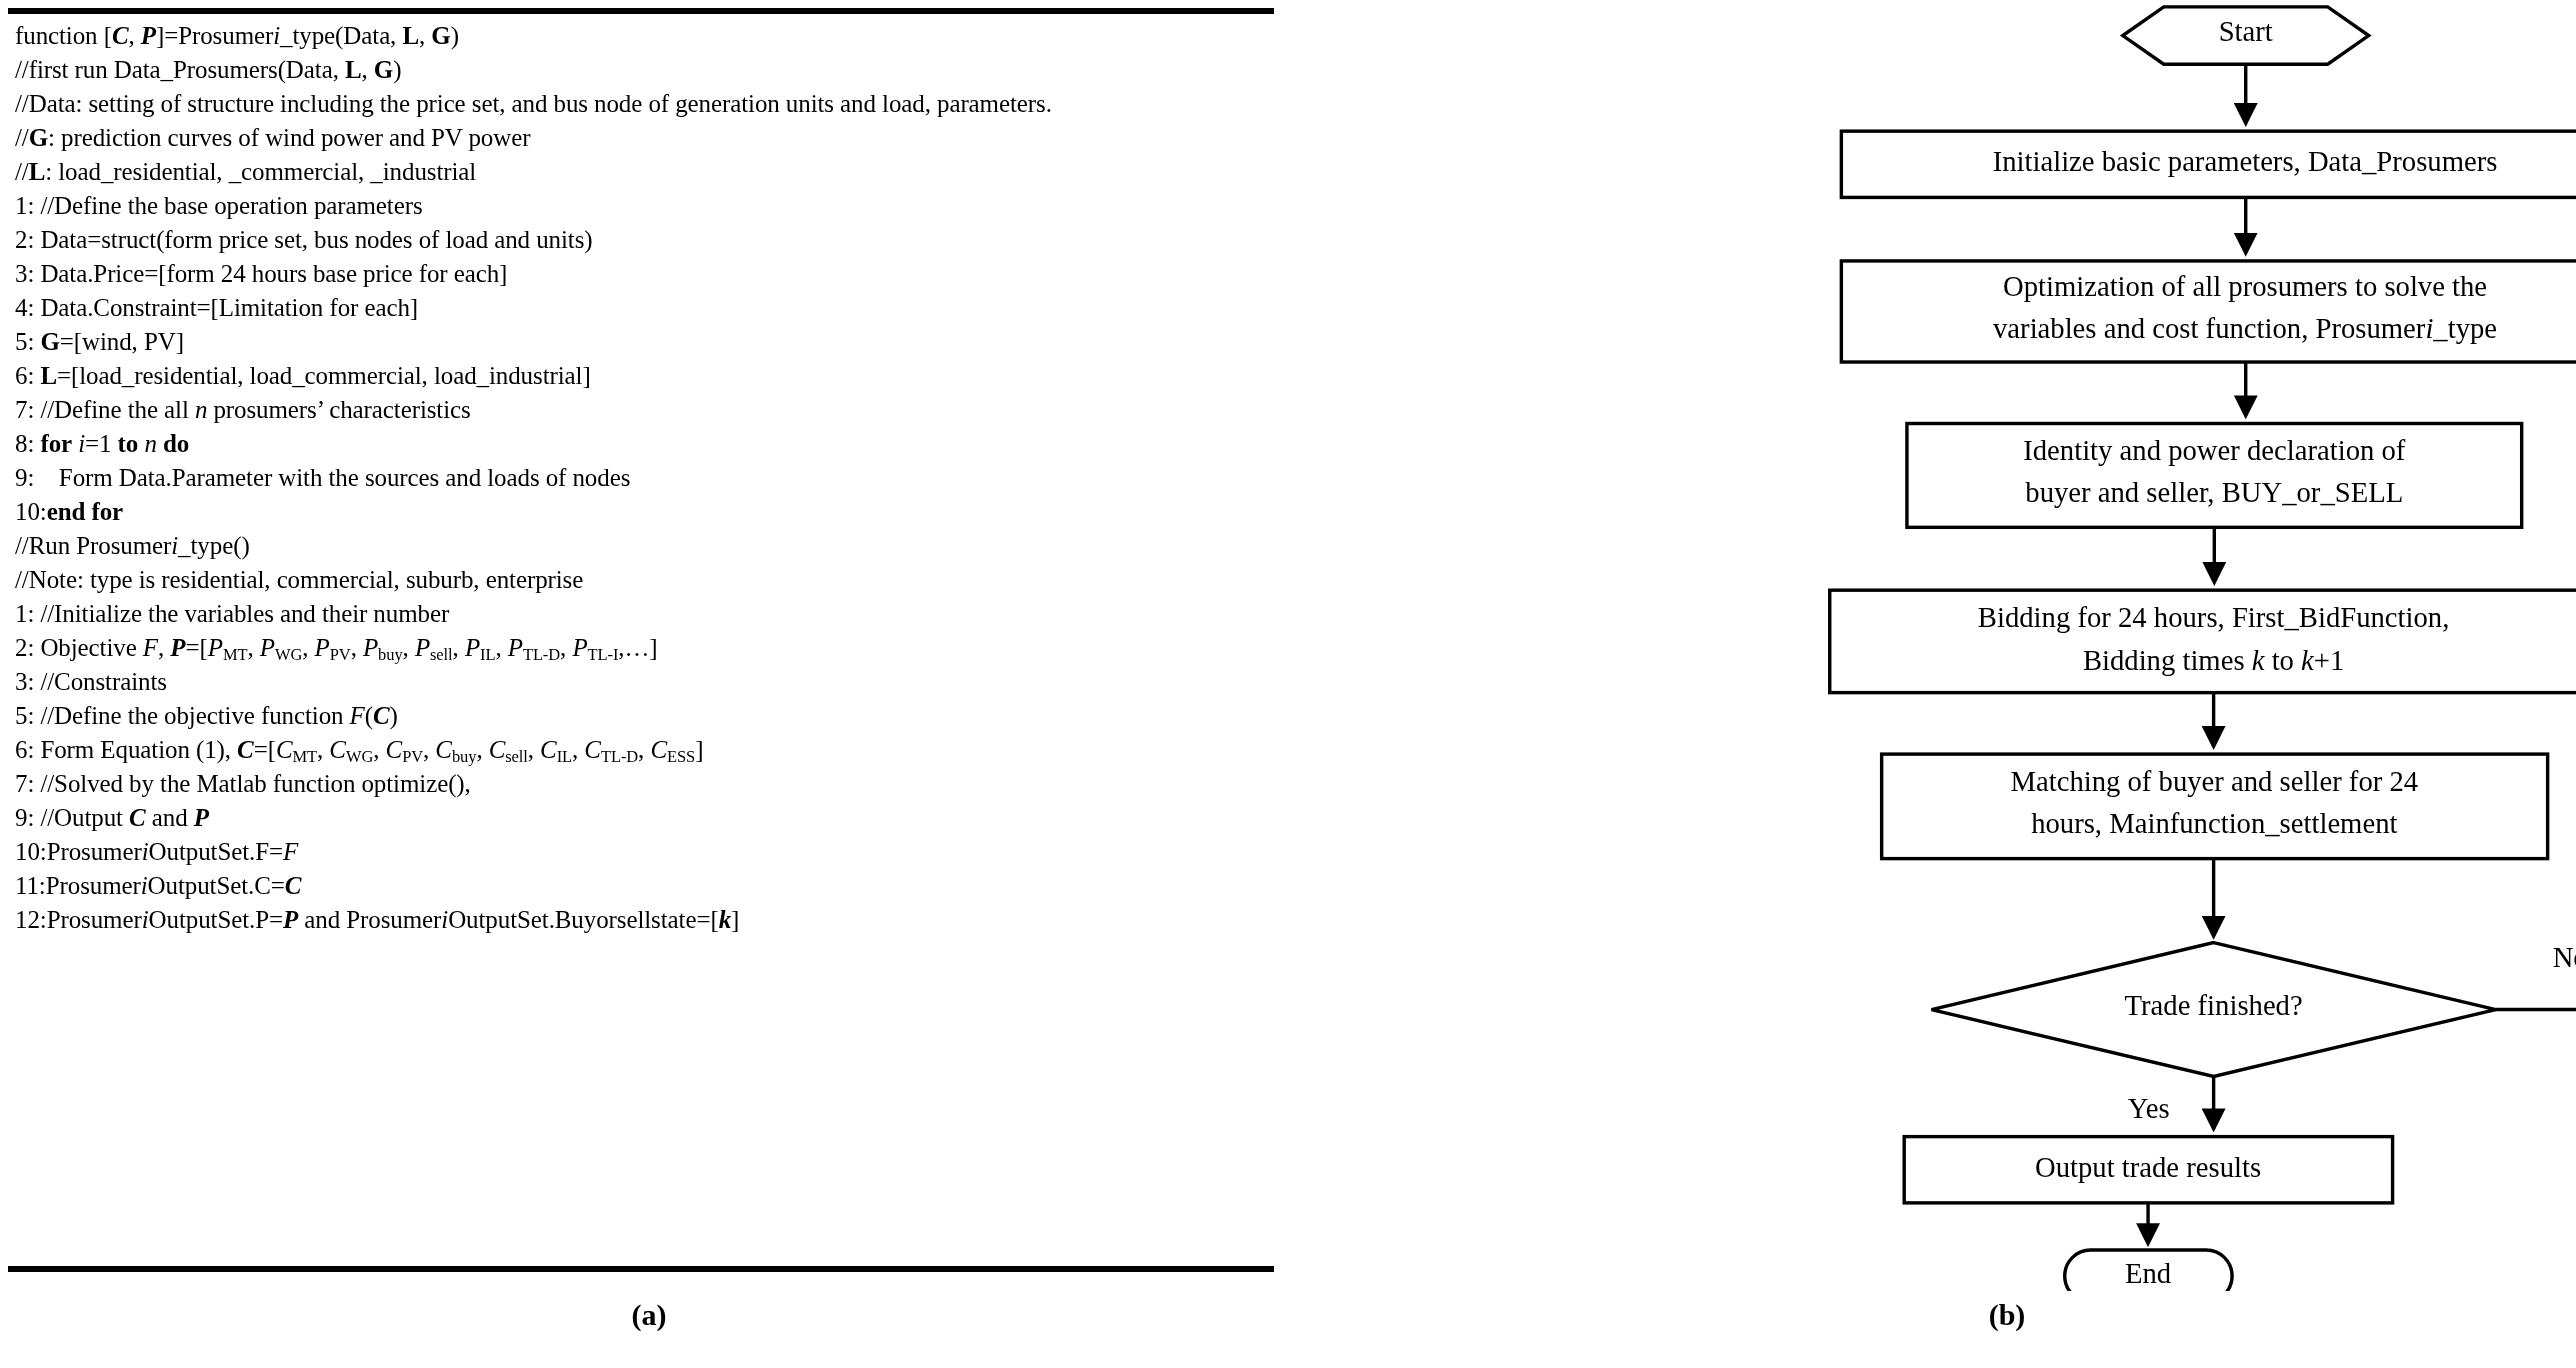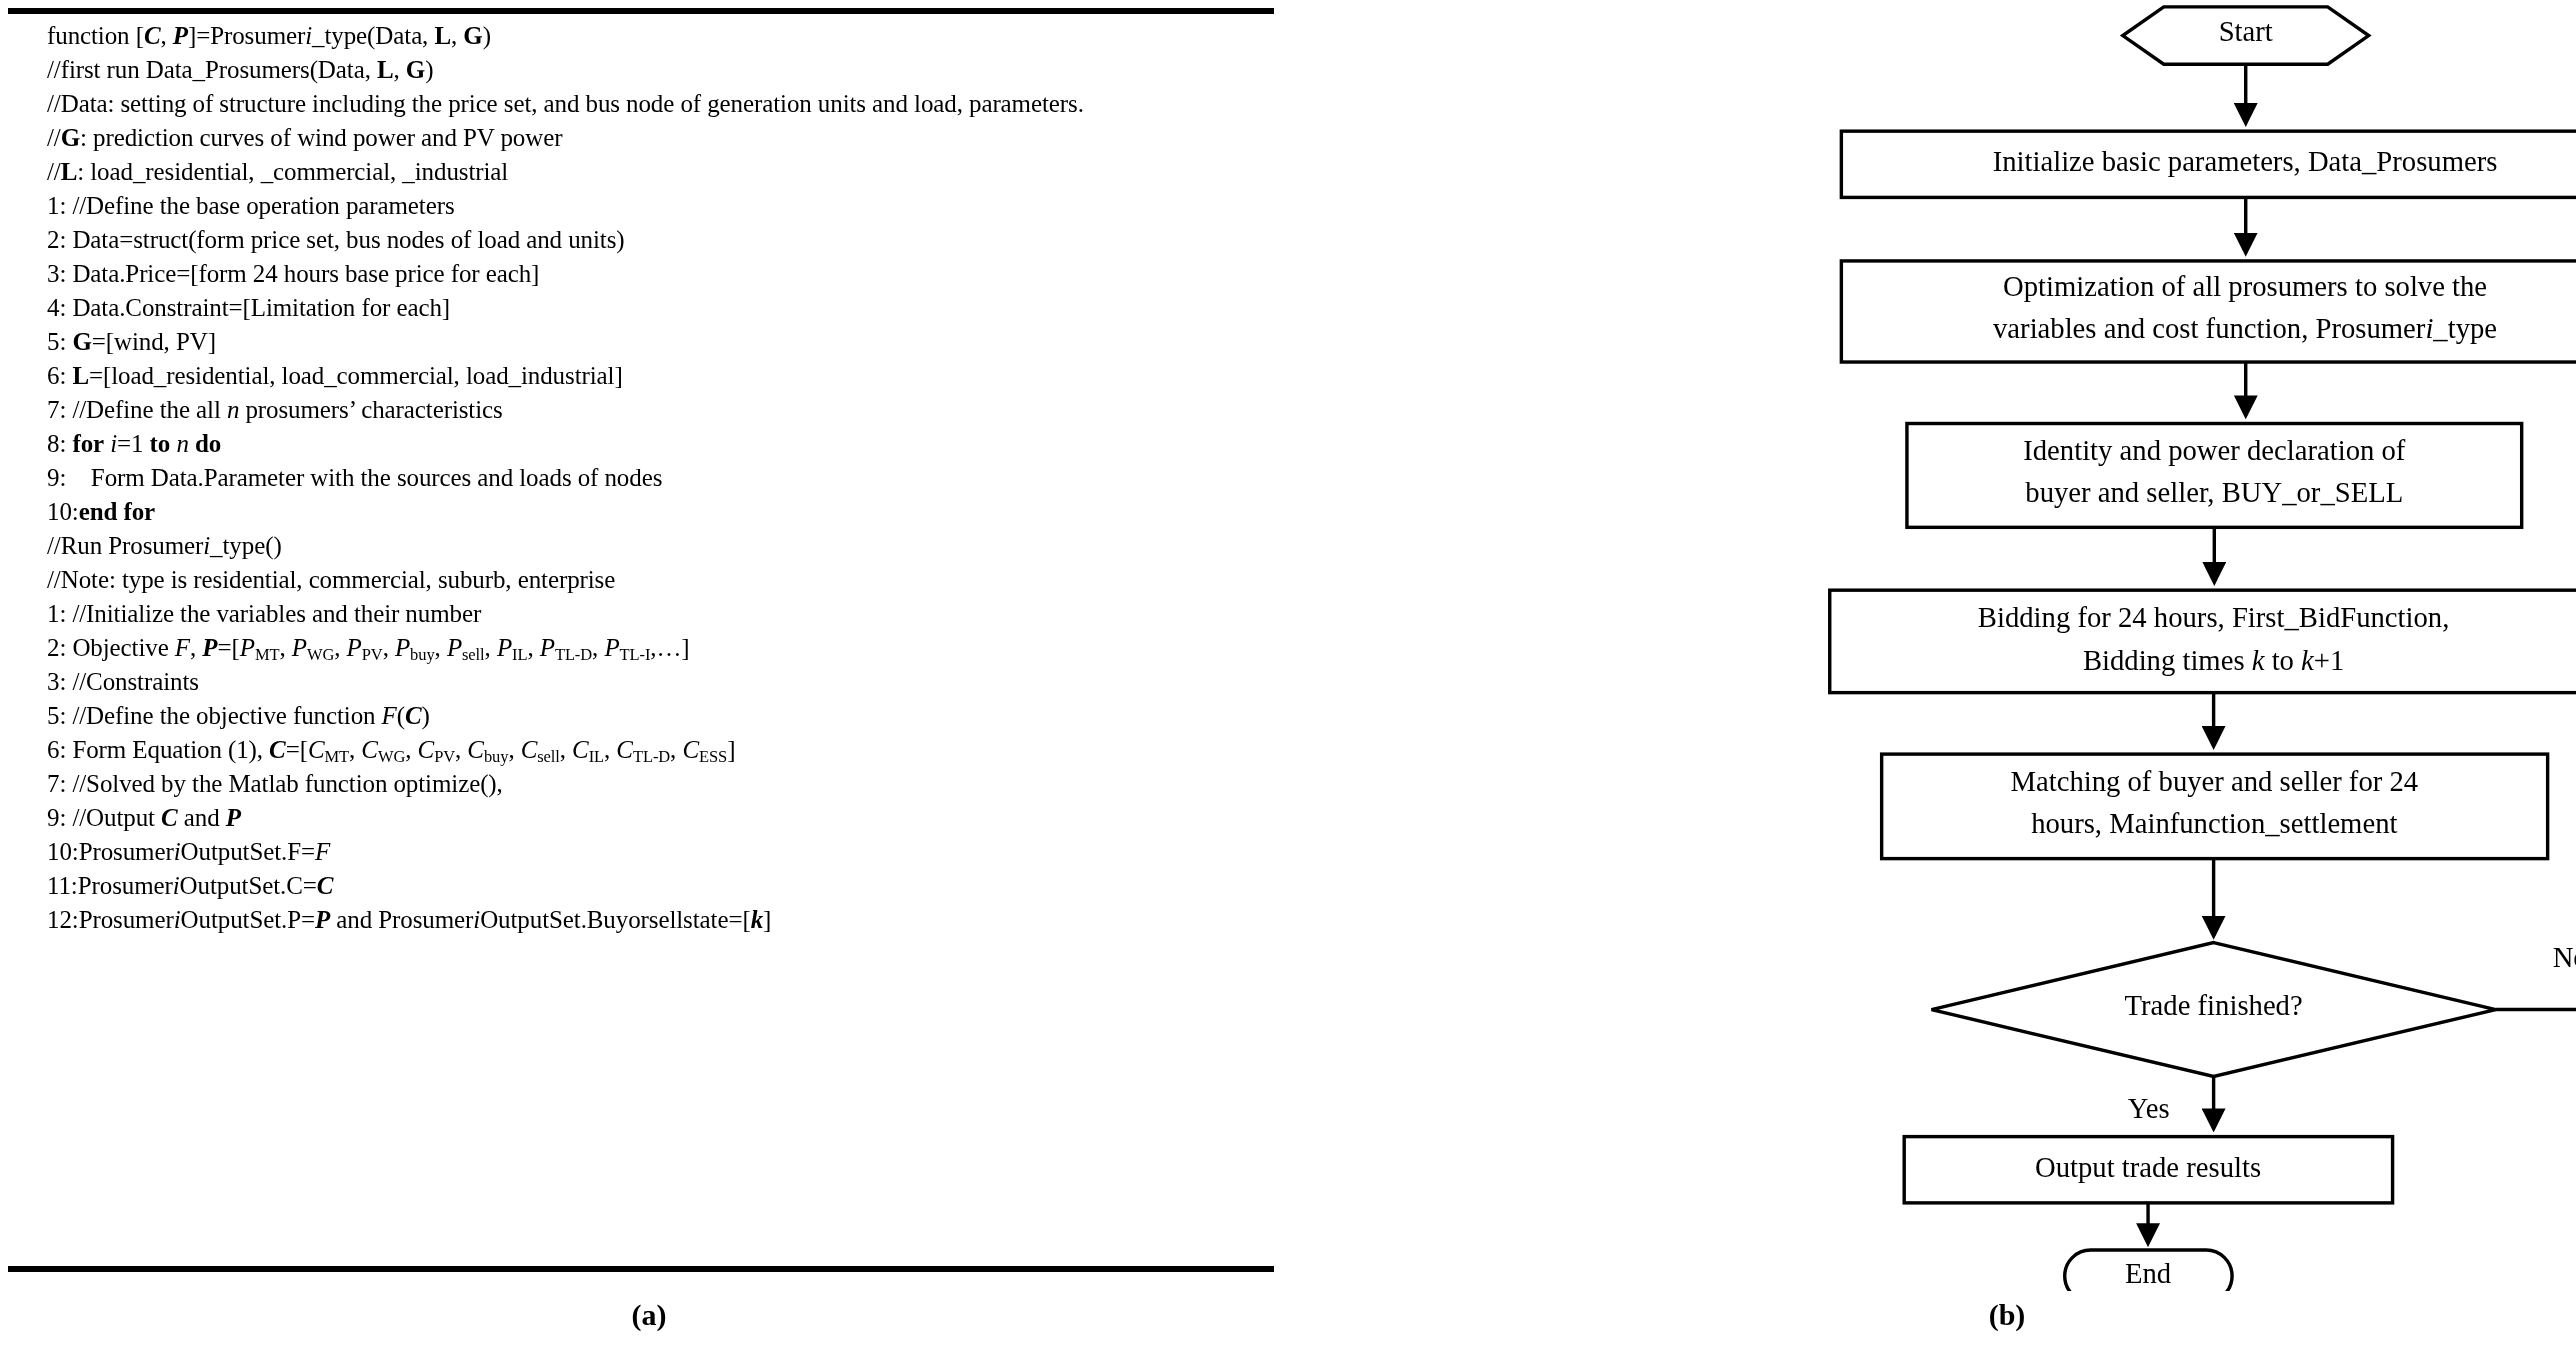--- a/index.html
+++ b/index.html
@@ -39,21 +39,20 @@
     left: 15px;
     top: 19px;
     width: 1271px;
     font-size: 25px;
     line-height: 34px;
     letter-spacing: -0.1px;
   }
   .code-line {
     white-space: normal;
     min-height: 34px;
-    margin-left: 32px;
   }
   .code-line.wrap {
     width: 1271px;
   }
   .ital { font-style: italic; }
   .bold { font-weight: bold; }
   .bi   { font-weight: bold; font-style: italic; }
   sub {
     font-size: 0.66em;
     vertical-align: -0.25em;

